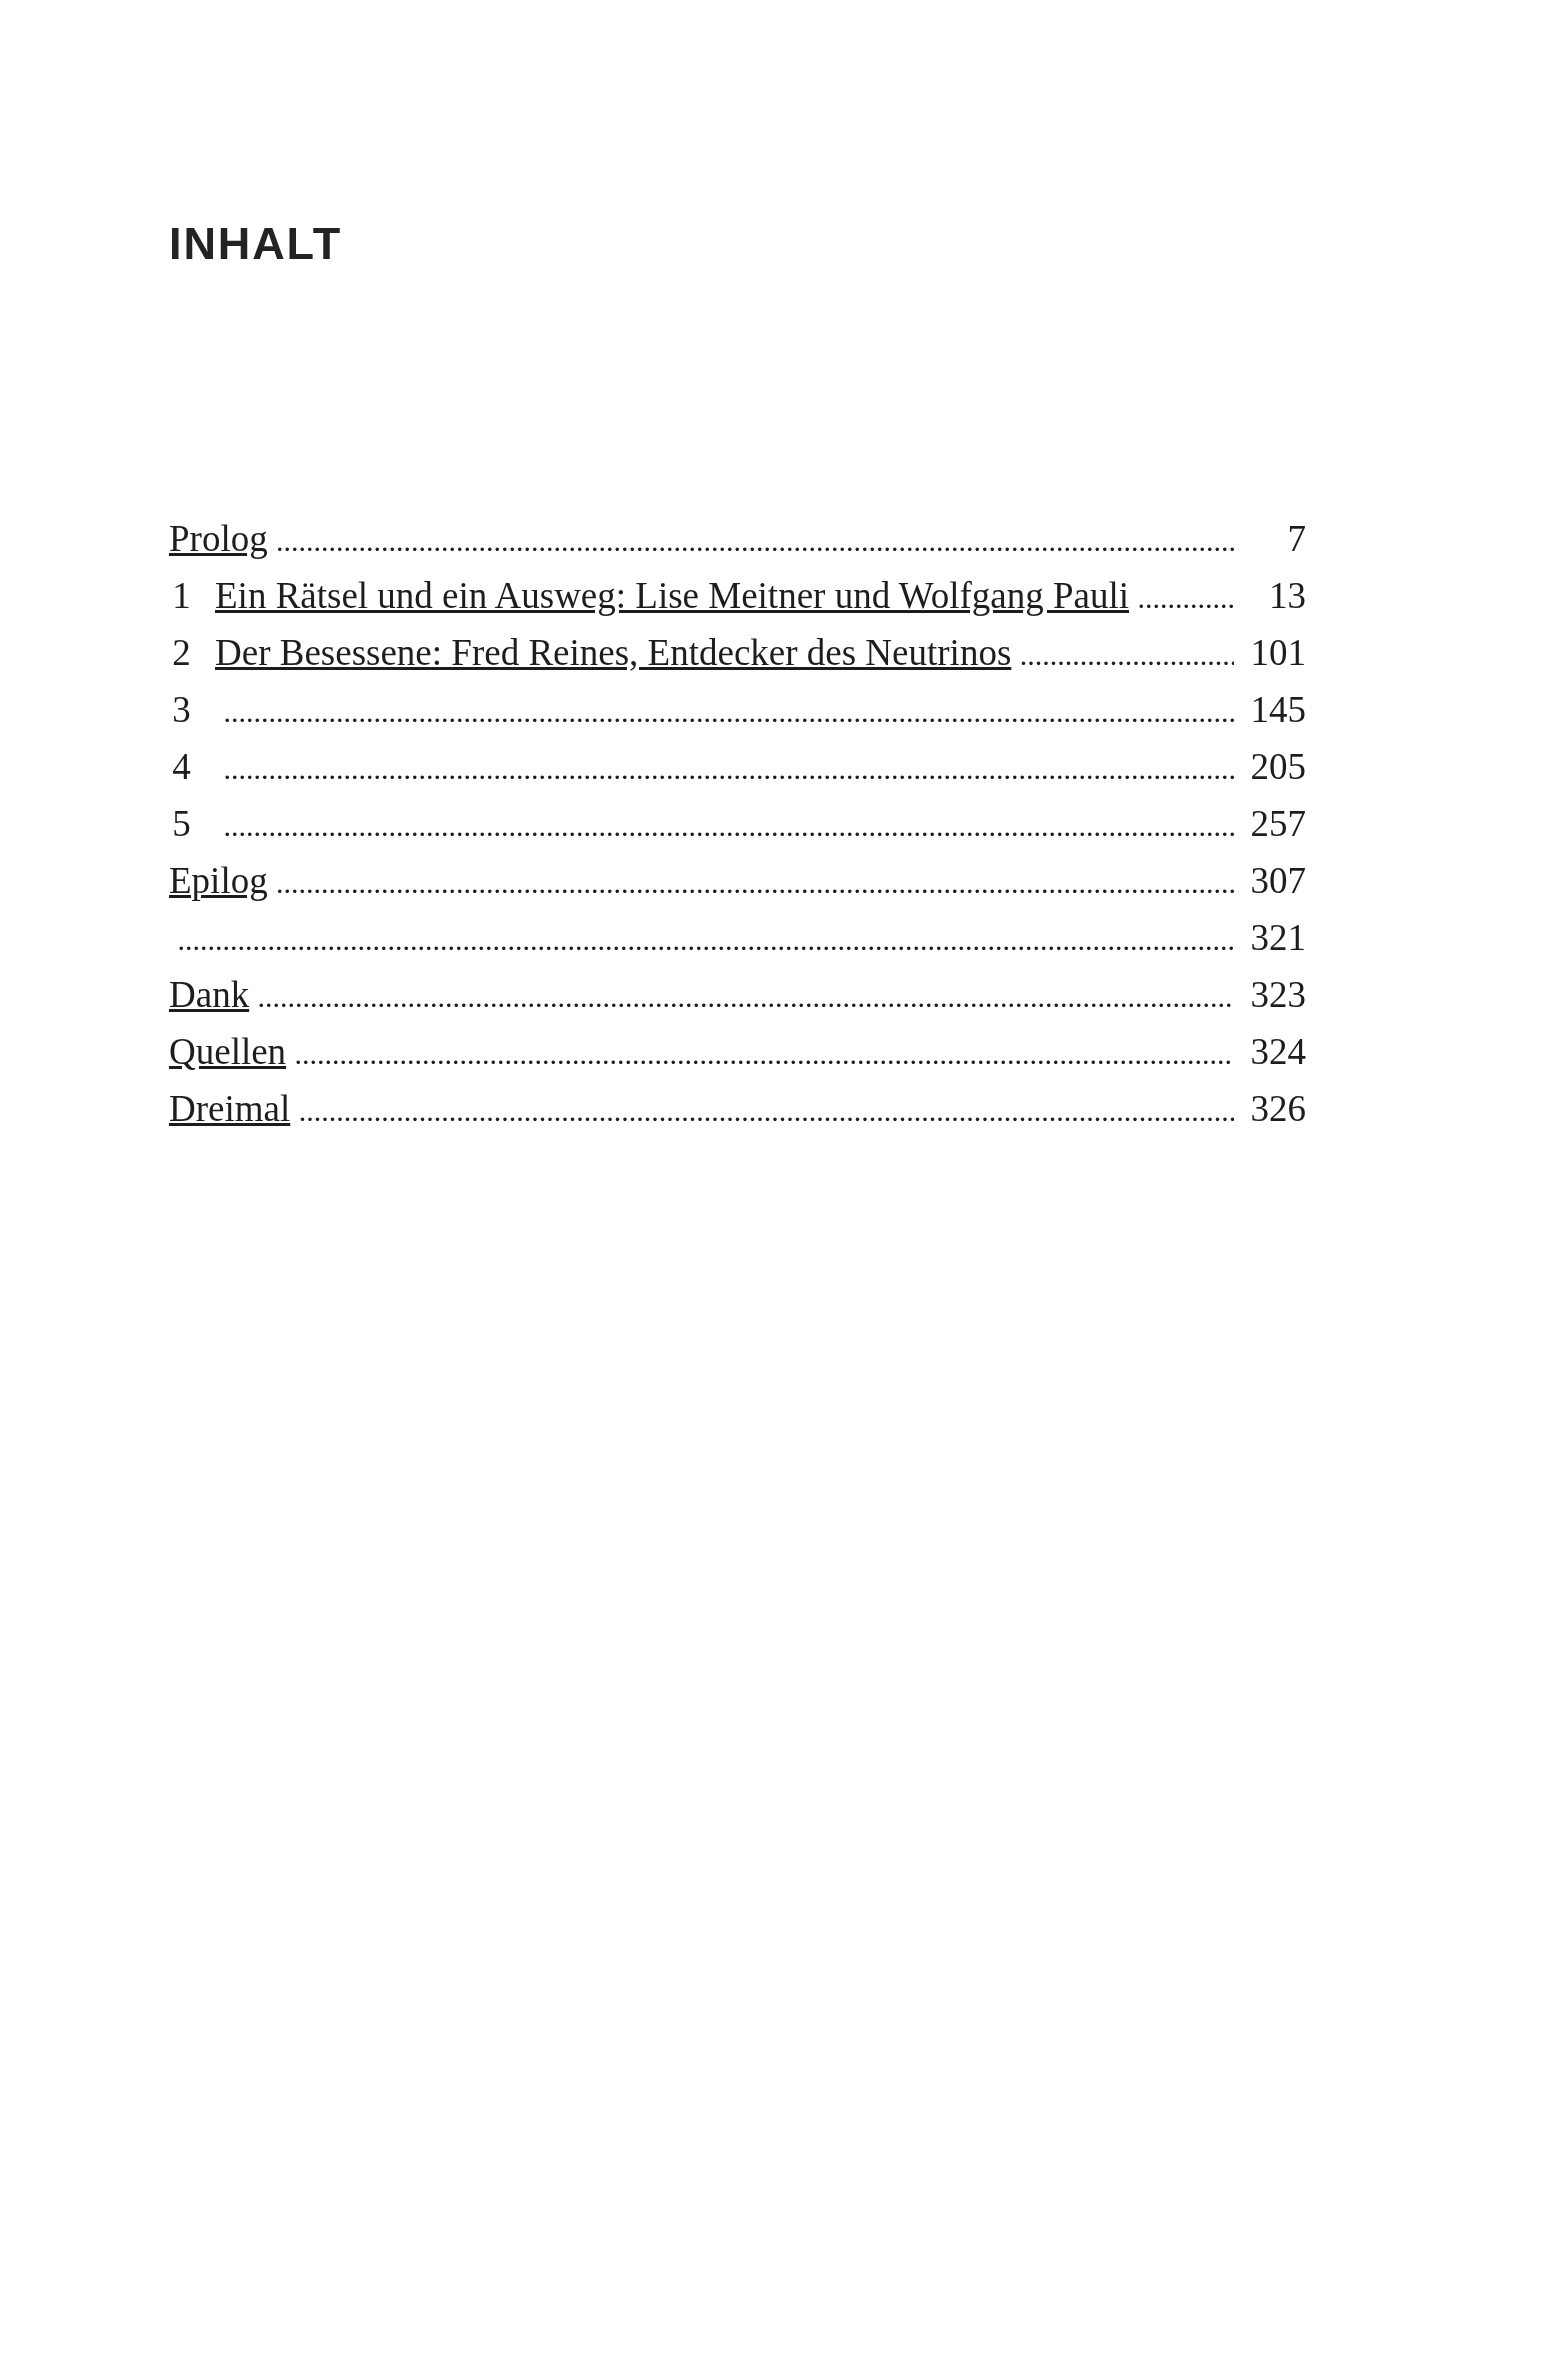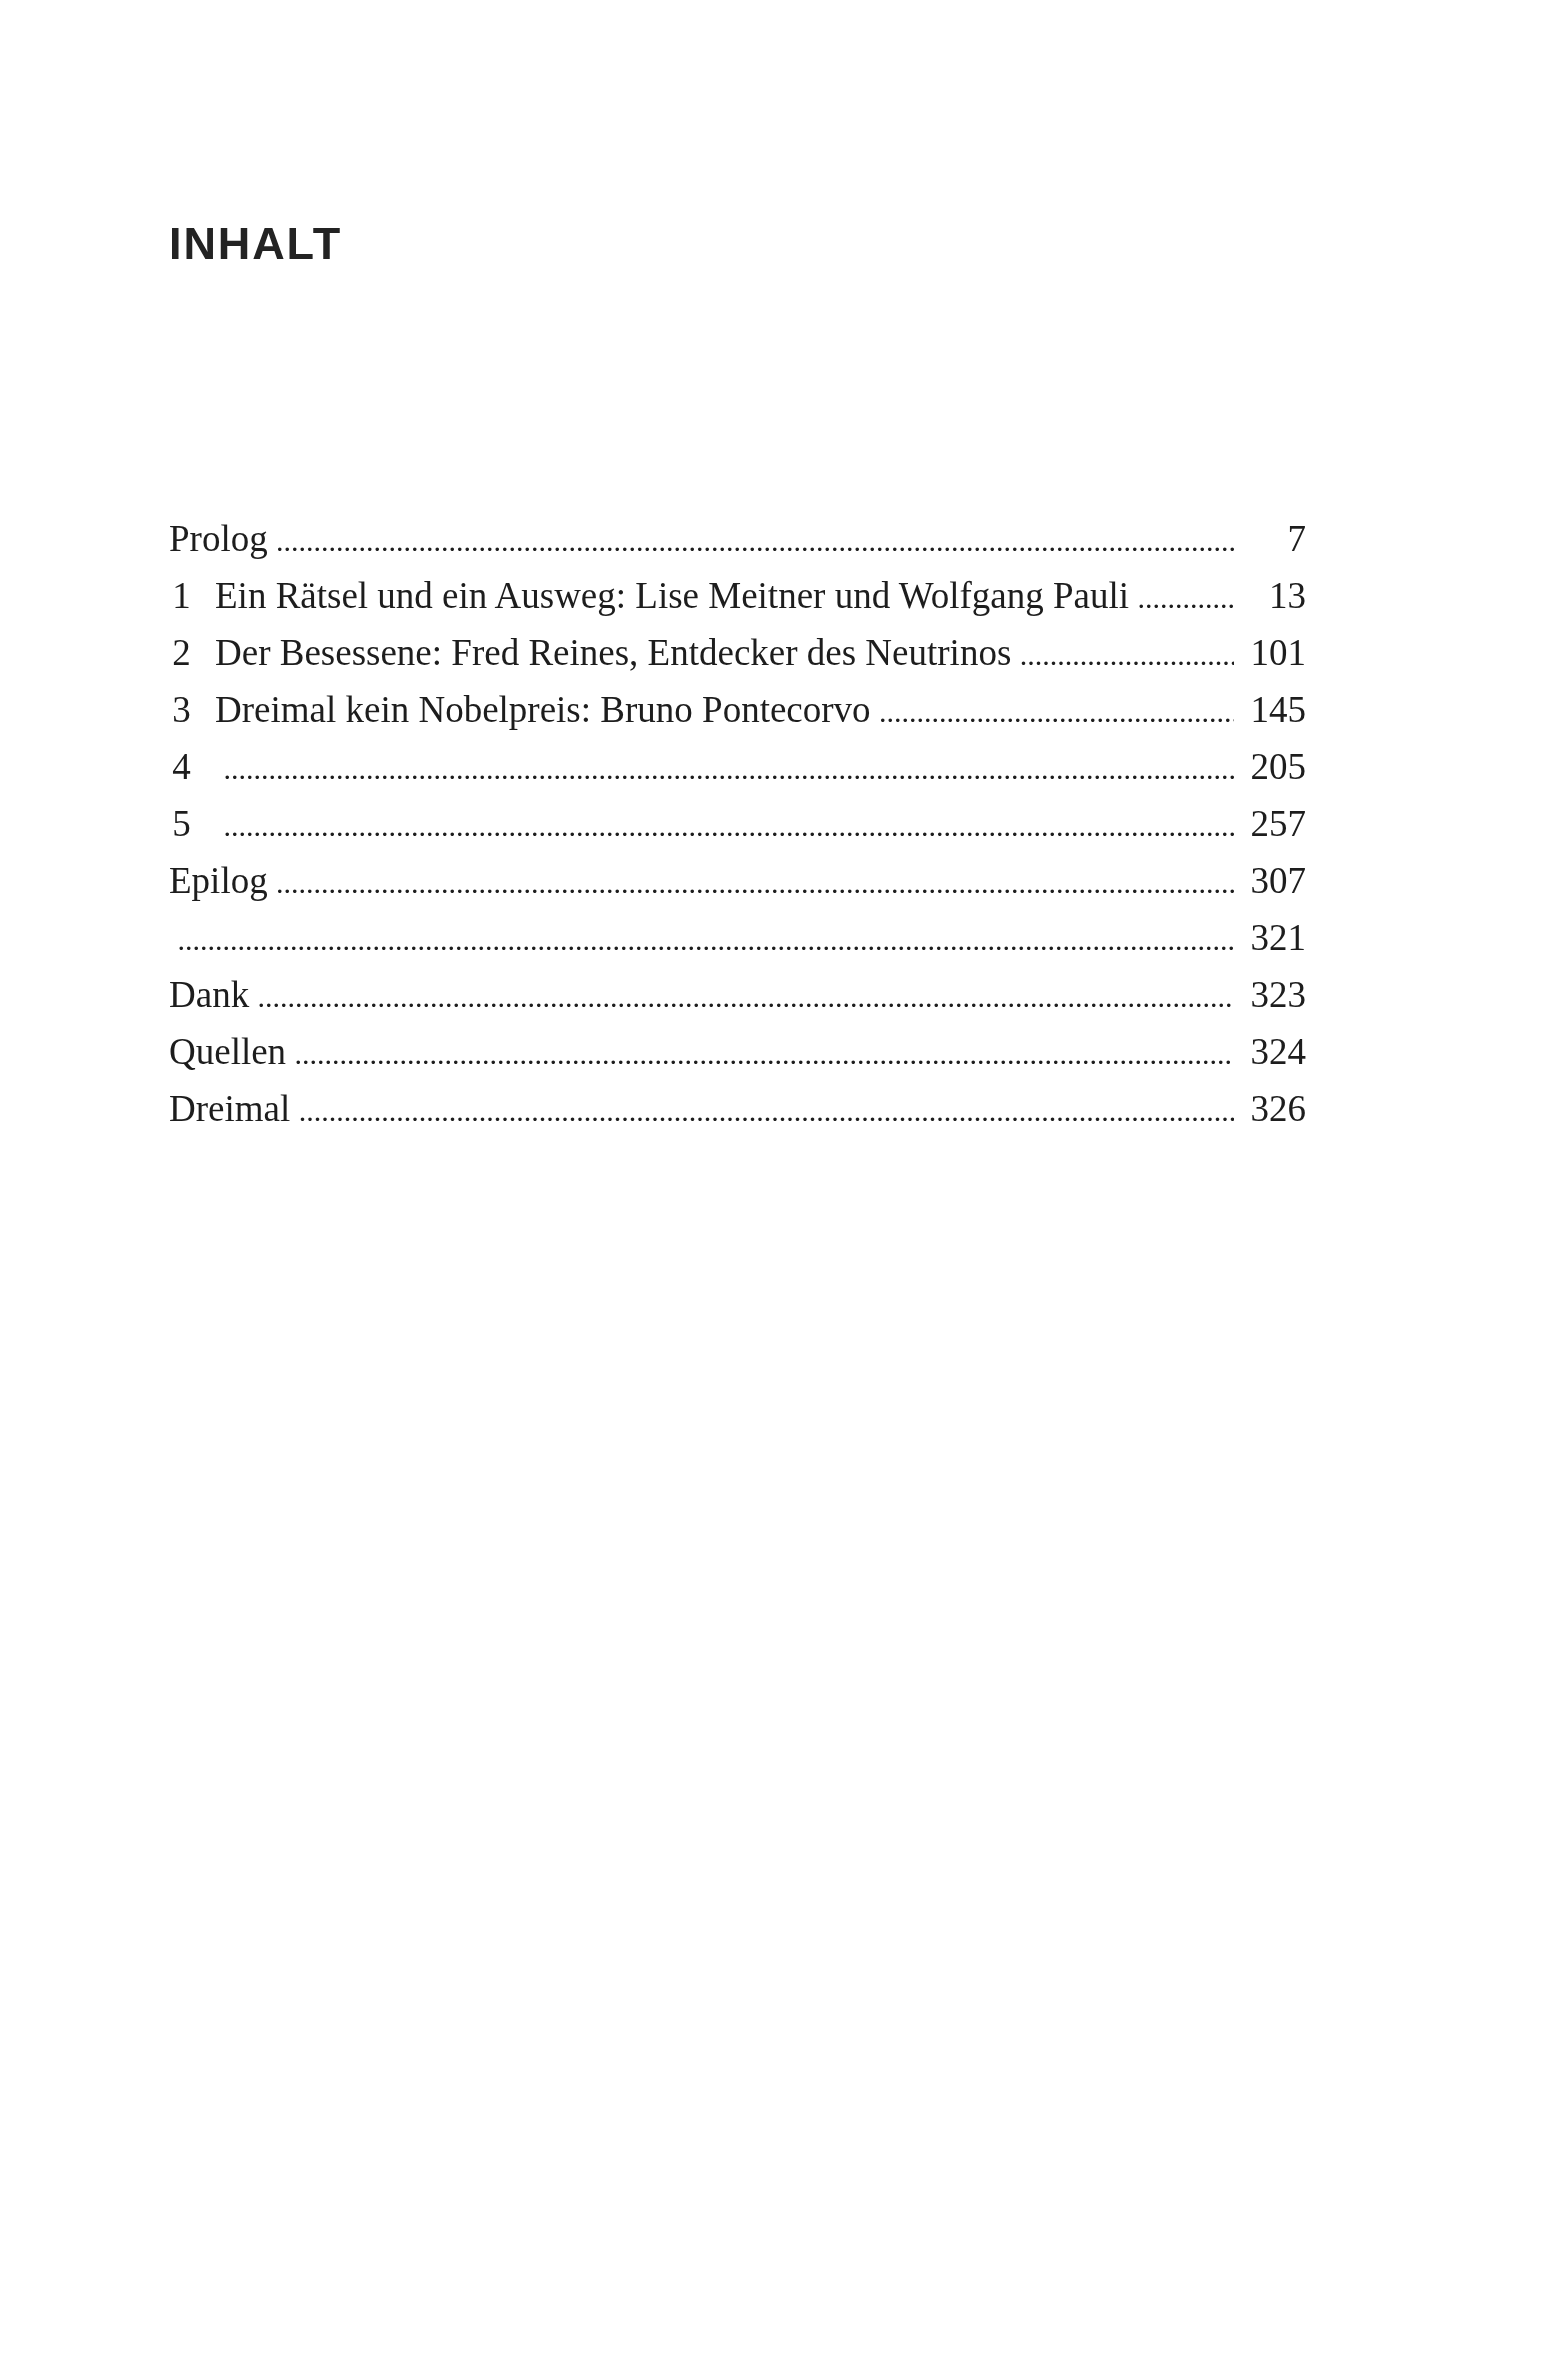--- a/index.html
+++ b/index.html
@@ -55,20 +55,21 @@
   }
 
   .chnum {
     flex: none;
     width: 46px;
     padding-left: 3.2px;
   }
 
   .entry-label {
     flex: none;
+    text-decoration: underline;
   }
 
   .leader {
     flex: 1 1 auto;
     min-width: 0;
     overflow: hidden;
     white-space: nowrap;
     margin-left: 8.4px;
     margin-right: 9.7px;
     font-size: 30px;
@@ -110,21 +111,20 @@
 
   <li class="toc-row">
     <span class="chnum">2</span>
     <span class="entry-label">Der Besessene: Fred Reines, Entdecker des Neutrinos</span>
     <span class="leader"></span>
     <span class="pagenum">101</span>
   </li>
 
   <li class="toc-row">
     <span class="chnum">3</span>
-    <span class="entry-label">Dreimal kein Nobelpreis: Bruno Pontecorvo</span>
     <span class="leader"></span>
     <span class="pagenum">145</span>
   </li>
 
   <li class="toc-row">
     <span class="chnum">4</span>
     <span class="leader"></span>
     <span class="pagenum">205</span>
   </li>
 

